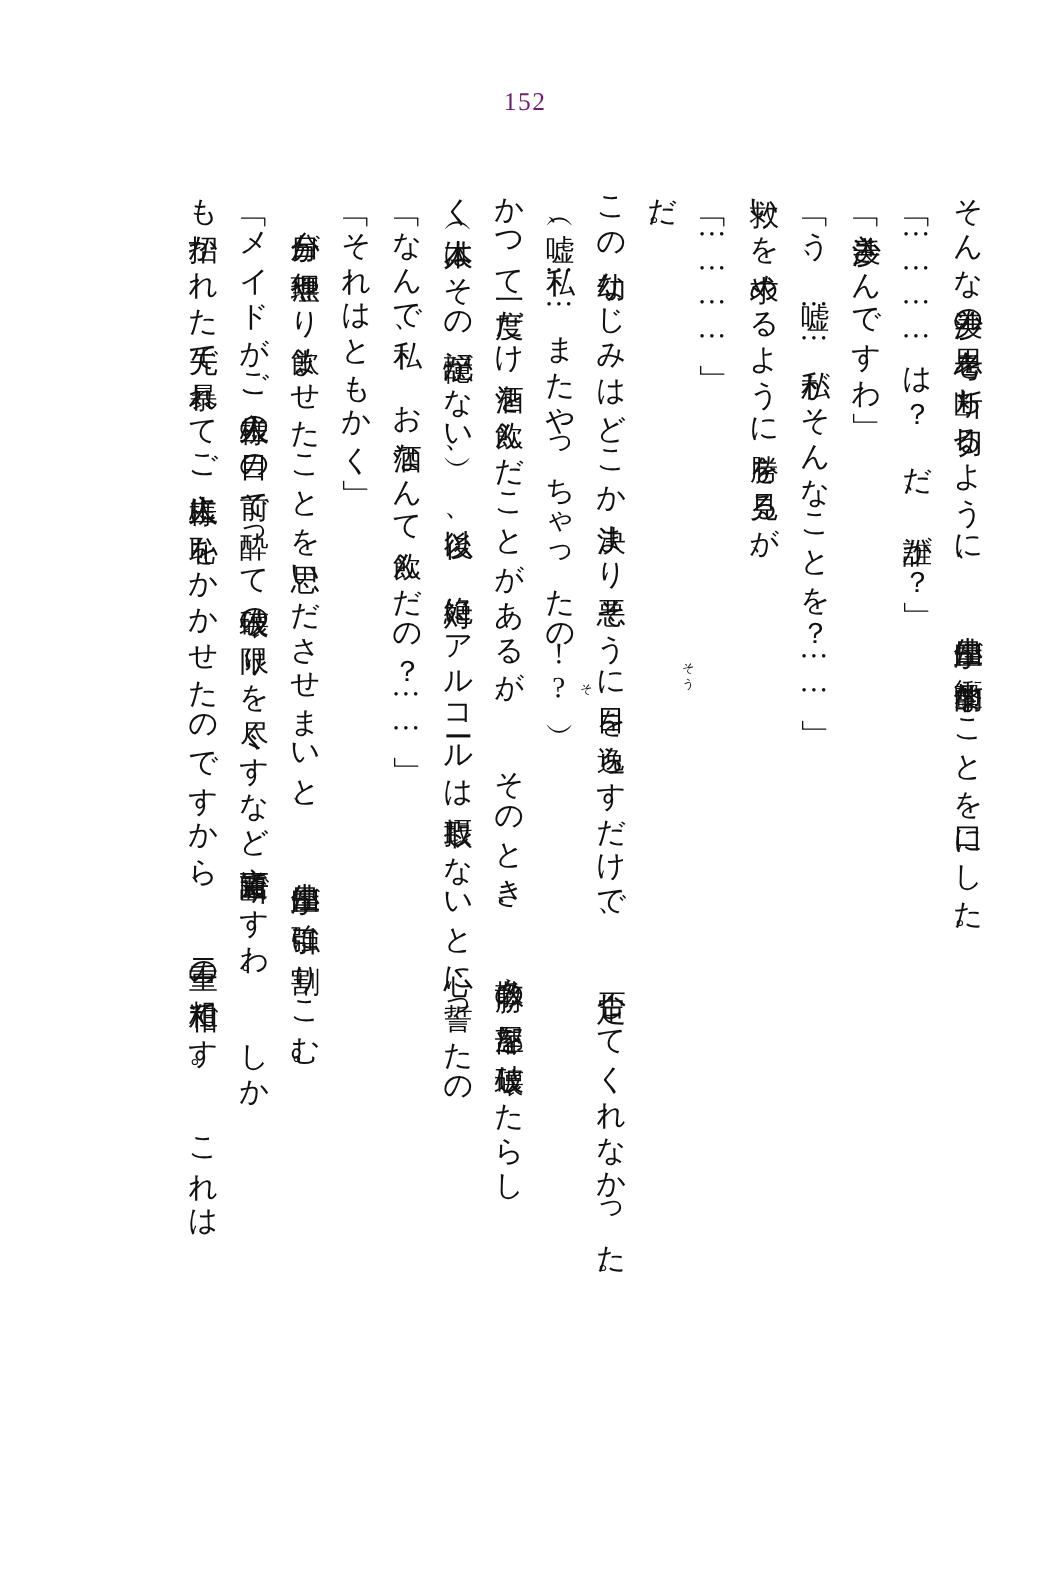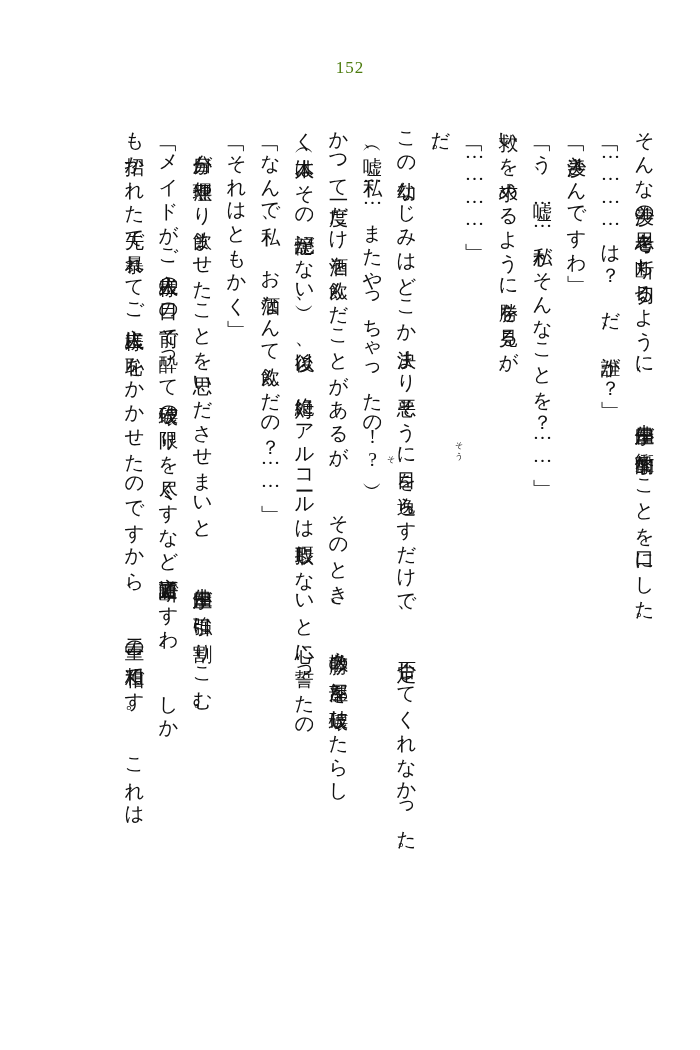--- a/index.html
+++ b/index.html
@@ -17,21 +17,21 @@
     color: #111111;
   }
   .page-number {
     position: absolute;
     top: 58px;
     left: 0;
     width: 700px;
     text-align: center;
     font-size: 17px;
     letter-spacing: 1px;
-    color: #4d7c0f;
+    color: #701a75;
     font-family: "Liberation Serif", "DejaVu Serif", serif;
   }
   .text-body {
     position: absolute;
     top: 118px;
     right: 46px;
     height: 880px;
     width: 610px;
     display: flex;
     flex-direction: row-reverse;

